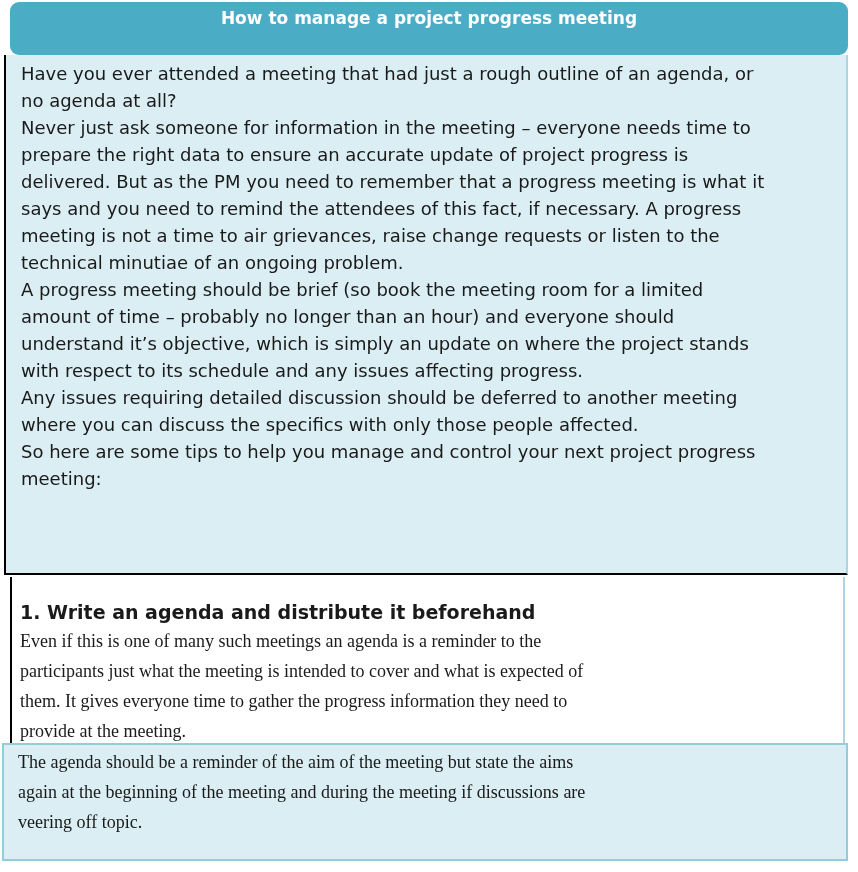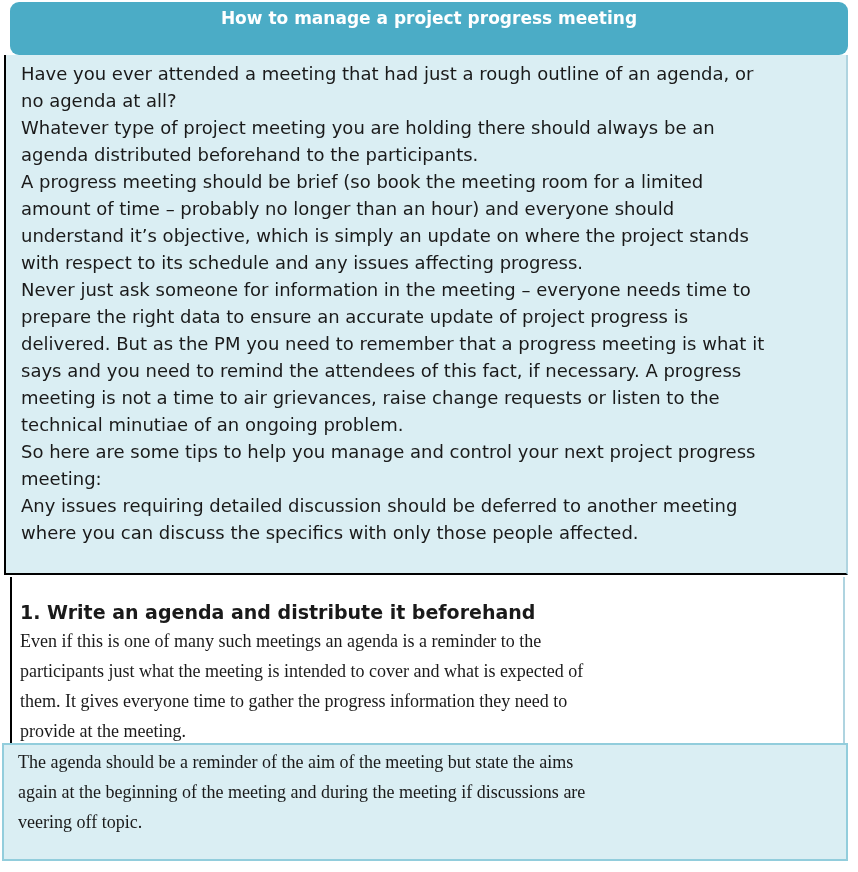--- a/index.html
+++ b/index.html
@@ -80,36 +80,34 @@
 
 <div class="canvas">
 
   <div class="header-bar">
     <div class="header-title">How to manage a project progress meeting</div>
   </div>
 
   <div class="intro-panel">
     <p>Have you ever attended a meeting that had just a rough outline of an agenda, or
 no agenda at all?</p>
-    <p>Whatever type of project meeting you are holding there should always be an
-agenda distributed beforehand to the participants.</p>
-    <p>A progress meeting should be brief (so book the meeting room for a limited
-amount of time – probably no longer than an hour) and everyone should
-understand it’s objective, which is simply an update on where the project stands
-with respect to its schedule and any issues affecting progress.</p>
     <p>Never just ask someone for information in the meeting – everyone needs time to
 prepare the right data to ensure an accurate update of project progress is
 delivered. But as the PM you need to remember that a progress meeting is what it
 says and you need to remind the attendees of this fact, if necessary. A progress
 meeting is not a time to air grievances, raise change requests or listen to the
 technical minutiae of an ongoing problem.</p>
+    <p>A progress meeting should be brief (so book the meeting room for a limited
+amount of time – probably no longer than an hour) and everyone should
+understand it’s objective, which is simply an update on where the project stands
+with respect to its schedule and any issues affecting progress.</p>
+    <p>Any issues requiring detailed discussion should be deferred to another meeting
+where you can discuss the specifics with only those people affected.</p>
     <p>So here are some tips to help you manage and control your next project progress
 meeting:</p>
-    <p>Any issues requiring detailed discussion should be deferred to another meeting
-where you can discuss the specifics with only those people affected.</p>
   </div>
 
   <div class="tip-panel-1">
     <div class="tip-heading">1. Write an agenda and distribute it beforehand</div>
     <div class="tip-body">Even if this is one of many such meetings an agenda is a reminder to the
 participants just what the meeting is intended to cover and what is expected of
 them. It gives everyone time to gather the progress information they need to
 provide at the meeting.</div>
   </div>
 

